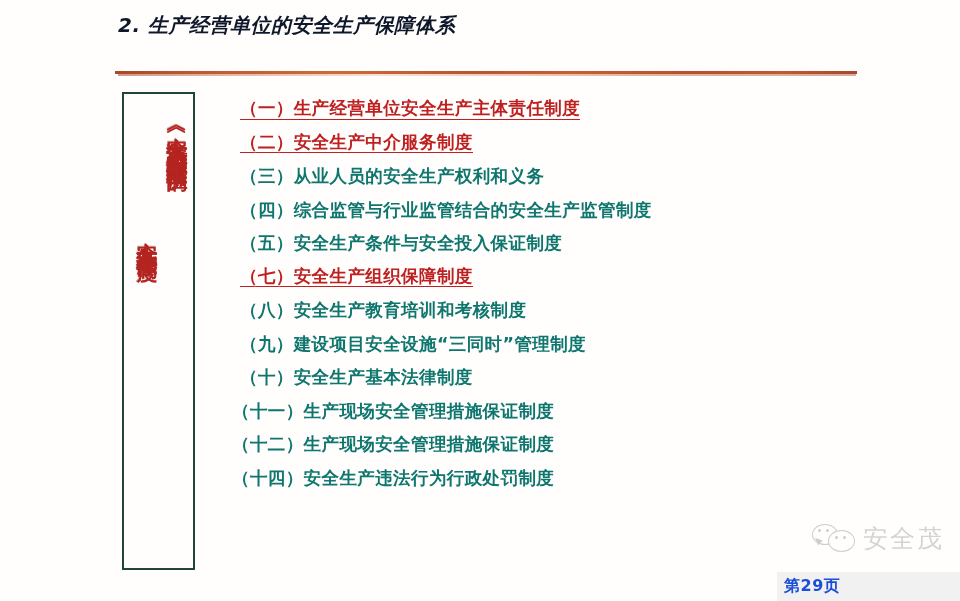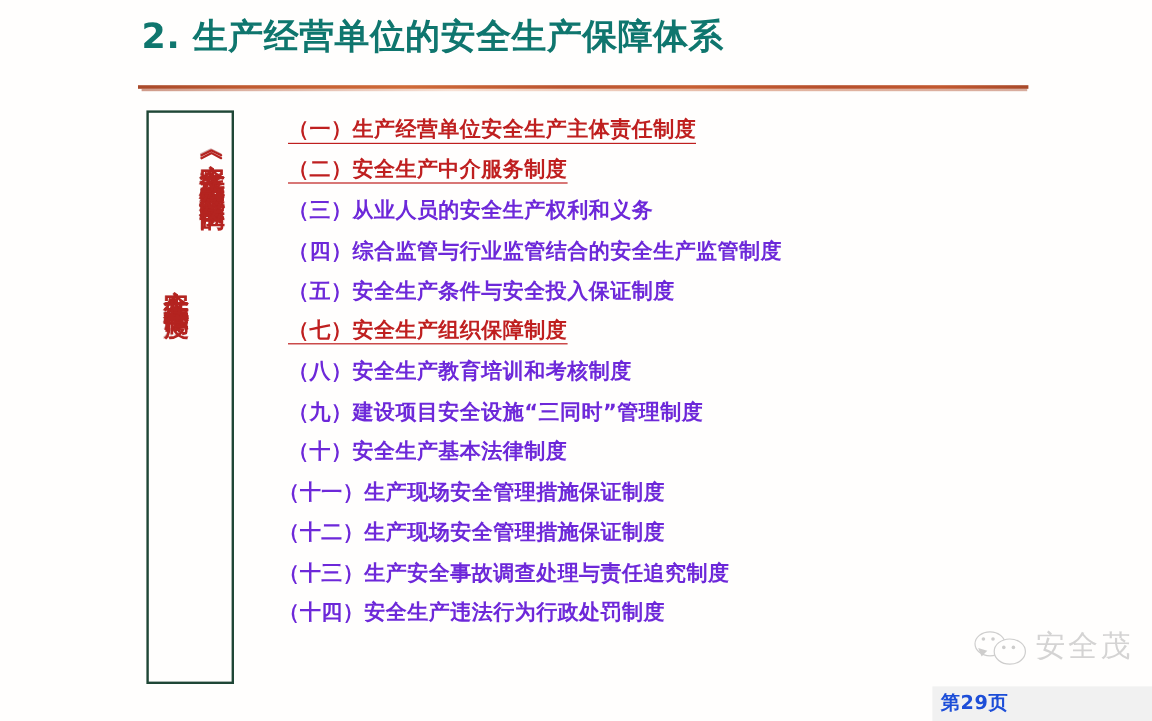--- a/index.html
+++ b/index.html
@@ -16,26 +16,27 @@
     overflow: hidden;
     font-family: "DejaVu Sans", "Liberation Sans", sans-serif;
     -webkit-font-smoothing: antialiased;
   }
 
   
   #title {
     position: absolute;
     left: 118px;
     top: 12px;
-    font-size: 29px;
-    font-weight: bold;
-    color: #0f766e;
+    font-size: 20px;
+    font-weight: bold;
+    color: #0f172a;
     letter-spacing: 0.5px;
     white-space: nowrap;
     line-height: 1.3;
+    font-style: italic;
   }
 
   
   #divider {
     position: absolute;
     left: 115px;
     top: 71px;
     width: 742px;
     height: 3px;
     background: linear-gradient(90deg,
@@ -103,21 +104,21 @@
     white-space: nowrap;
     letter-spacing: 0.4px;
     display: flex;
     align-items: flex-end;
   }
   .item .txt {
     display: inline-block;
     padding-bottom: 1px;
   }
   .item.blue .txt {
-    color: #6d28d9;
+    color: #0f766e;
     text-shadow: 0.5px 0.5px 0 rgba(255,255,255,0.6);
     margin-top: 24px;
   }
   .item.red .txt {
     color: #bf1f1f;
     border-bottom: 1.5px solid #bf1f1f;
     text-shadow: 0.5px 0.5px 0 rgba(255,255,255,0.6);
   }
   .item.indent {
     padding-left: 8px;
@@ -125,21 +126,20 @@
   .item.wide {
     padding-left: 0px;
   }
 
   
   #watermark {
     position: absolute;
     left: 812px;
     top: 522px;
     display: flex;
-    align-items: center;
     gap: 7px;
     opacity: 0.42;
     pointer-events: none;
   }
   #wm-bubbles {
     position: relative;
     width: 44px;
     height: 30px;
   }
   #wm-bubbles .b1,
@@ -244,23 +244,20 @@
         <span class="txt">（九）建设项目安全设施“三同时”管理制度</span>
       </div>
       <div class="item blue indent">
         <span class="txt">（十）安全生产基本法律制度</span>
       </div>
       <div class="item blue wide">
         <span class="txt">（十一）生产现场安全管理措施保证制度</span>
       </div>
       <div class="item blue wide">
         <span class="txt">（十二）生产现场安全管理措施保证制度</span>
-      </div>
-      <div class="item blue wide">
-        <span class="txt">（十三）生产安全事故调查处理与责任追究制度</span>
       </div>
       <div class="item blue wide">
         <span class="txt">（十四）安全生产违法行为行政处罚制度</span>
       </div>
     </div>
 
   <div id="watermark">
     <div id="wm-bubbles">
       <div class="b1"></div>
       <div class="b2"></div>

